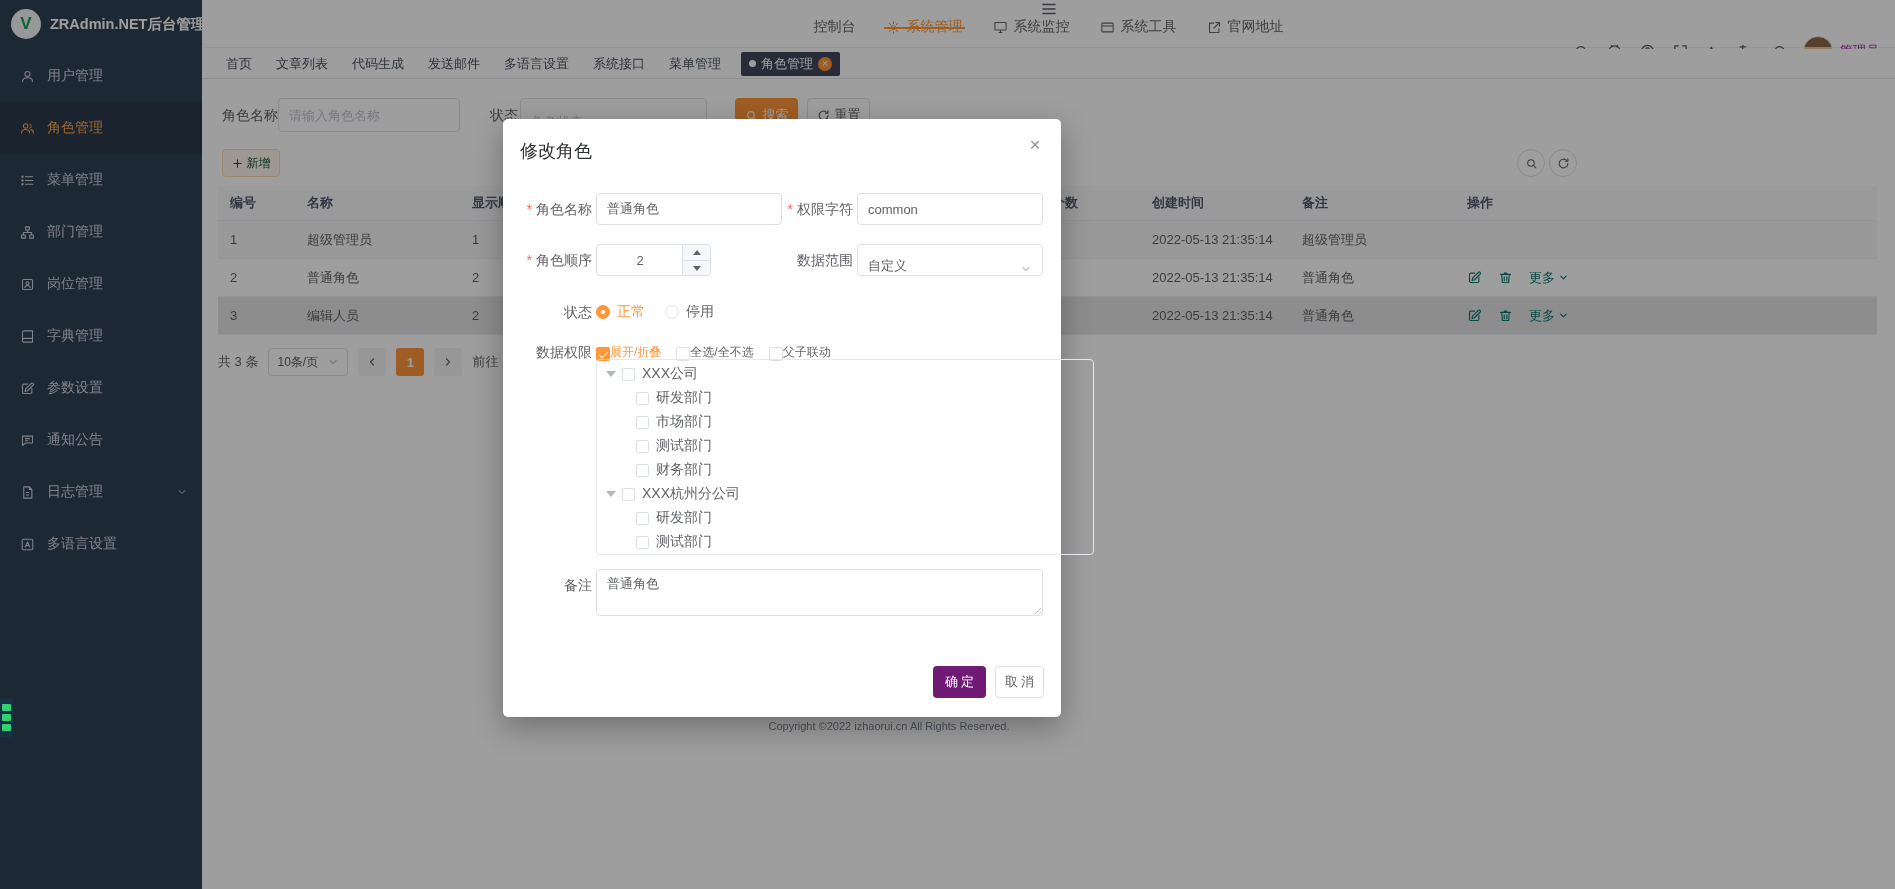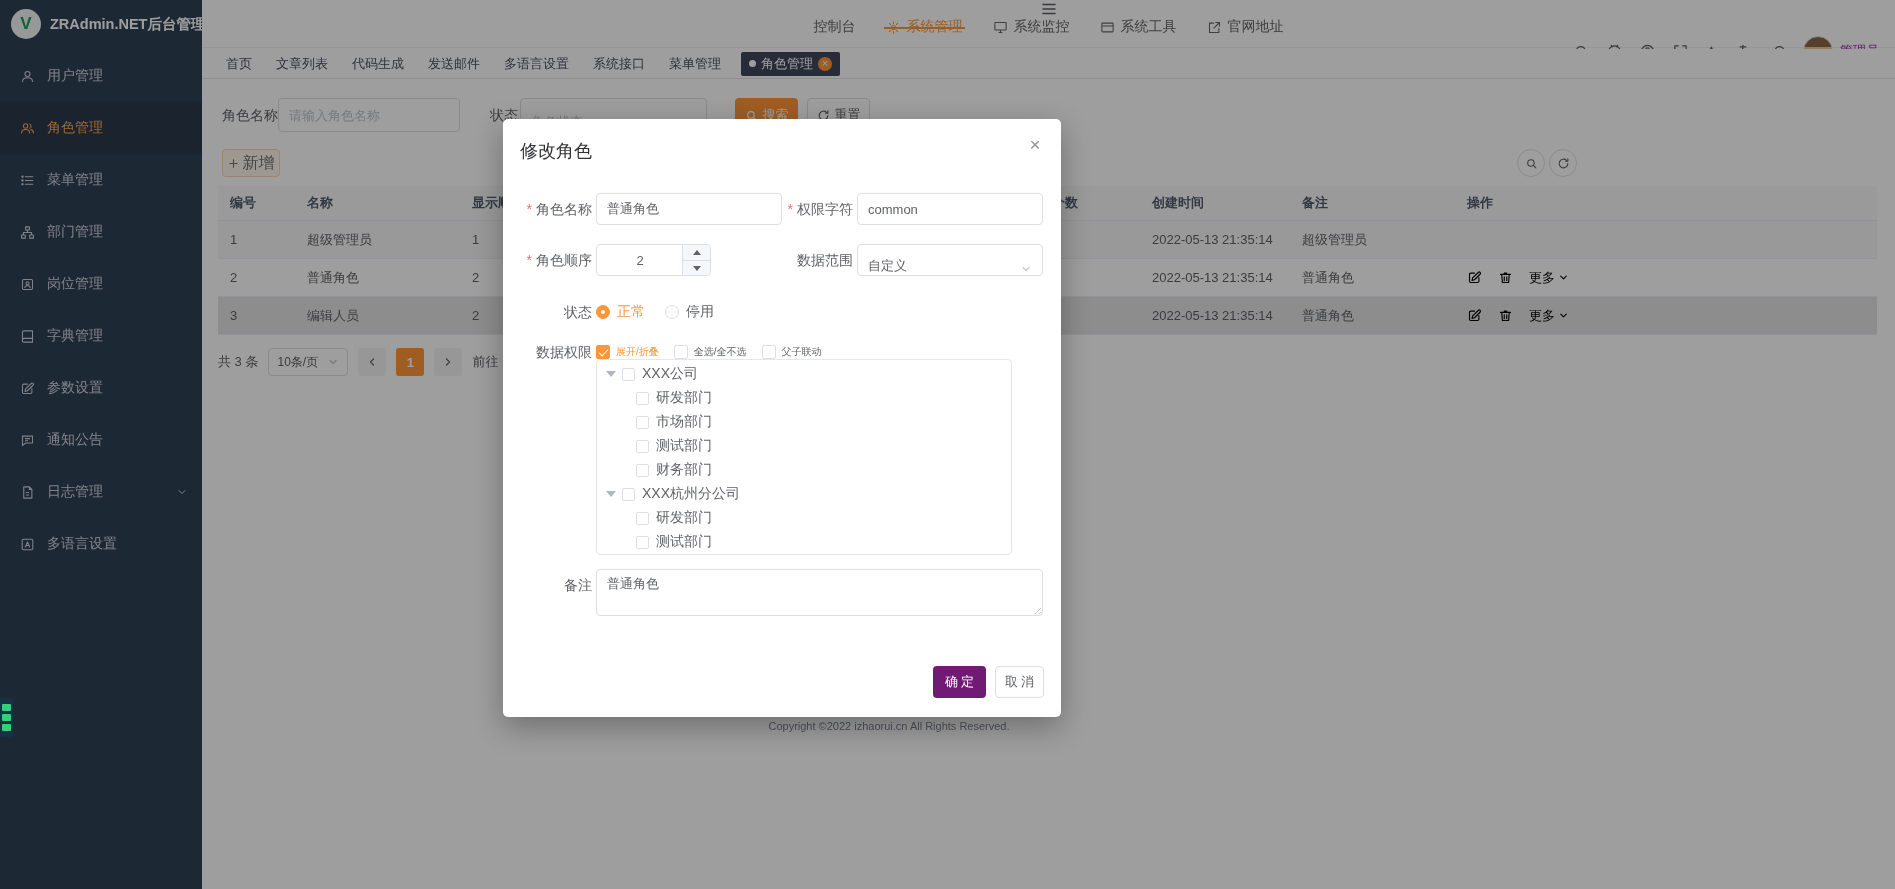--- a/index.html
+++ b/index.html
@@ -49,32 +49,32 @@
   .text-input { position:absolute; border:1px solid #dcdfe6; border-radius:4px; padding:0 10px; font-size:13px; color:#606266; font-family:inherit; outline:none; background:#fff; }
   .text-input::placeholder { color:#bfc4cc; }
   .inp-role { left:76px; top:18px; width:182px; height:34px; }
   .fake-select { position:absolute; border:1px solid #dcdfe6; border-radius:4px; background:#fff; display:flex; align-items:flex-end; justify-content:space-between; padding:0 10px; font-size:13px; cursor:pointer; }
   .sel-status { left:318px; top:18px; width:187px; height:34px; color:#bfc4cc; }
   .chev-ic svg { width:12px; height:12px; color:#c0c4cc; }
   .btn { display:flex; align-items:center; justify-content:center; gap:5px; border-radius:4px; font-size:13px; cursor:pointer; font-family:inherit; border:none; }
   .btn svg { width:13px; height:13px; }
   .btn-search { position:absolute; left:533px; top:18px; width:63px; height:34px; background:#ff9639; color:#fff; }
   .btn-reset  { position:absolute; left:605px; top:18px; width:63px; height:34px; background:#fff; border:1px solid #dcdfe6; color:#606266; }
-  .btn-add { position:absolute; left:20px; top:69px; width:58px; height:28px; background:#fdf6ec; border:1px solid #f5dab1; color:#737373; font-size:16px; display:flex; align-items:center; justify-content:center; gap:4px; border-radius:4px; cursor:pointer; }
+  .btn-add { position:absolute; left:20px; top:69px; width:58px; height:28px; background:#fdf6ec; border:1px solid #f5dab1; color:#14532d; font-size:12px; display:flex; align-items:center; justify-content:center; gap:4px; border-radius:4px; cursor:pointer; }
   .tool-circle { position:absolute; top:69px; width:28px; height:28px; border:1px solid #dcdfe6; border-radius:50%; display:flex; align-items:center; justify-content:center; color:#606266; cursor:pointer; background:#fff; }
   .tool-circle svg { width:13px; height:13px; }
   .tc-search { left:1315px; } .tc-refresh { left:1347px; }
 
   
   .role-table { position:absolute; left:16px; top:106px; width:1659px; border-collapse:collapse; font-size:13px; table-layout:fixed; }
   .role-table th { background:#f8f8f9; color:#515a6e; font-weight:bold; text-align:left; padding:8px 12px; border-bottom:1px solid #ebeef5; white-space:nowrap; overflow:hidden; }
   .role-table td { padding:0 12px; height:38px; border-bottom:1px solid #ebeef5; color:#606266; white-space:nowrap; overflow:hidden; }
   tr.striped td { background:#f7f7f8; }
   tr.current td { background:#e4e4e6; }
-  .actions { display:flex; align-items:center; gap:16px; color:#000000; font-size:13px; }
+  .actions { display:flex; align-items:center; gap:16px; color:#0f766e; font-size:13px; }
   .act { display:flex; align-items:center; gap:3px; cursor:pointer; }
   .act svg { width:15px; height:15px; }
   .act .mchev svg { width:11px; height:11px; }
 
   
   .pagination { position:absolute; left:16px; top:268px; display:flex; align-items:center; gap:10px; font-size:13px; color:#606266; }
   .page-size { width:80px; height:28px; border:1px solid #dcdfe6; border-radius:4px; display:flex; align-items:center; justify-content:space-between; padding:0 8px; font-size:12px; cursor:pointer; background:#fff; }
   .pg-btn { width:28px; height:28px; background:#f4f4f5; border-radius:3px; display:flex; align-items:center; justify-content:center; color:#606266; cursor:pointer; }
   .pg-btn svg { width:12px; height:12px; }
   .pg-current { background:#ff9639; color:#fff; font-weight:bold; font-size:13px; }
@@ -107,26 +107,26 @@
   .tri-up { width:0; height:0; border-left:4px solid transparent; border-right:4px solid transparent; border-bottom:5px solid #606266; }
   .tri-down { width:0; height:0; border-left:4px solid transparent; border-right:4px solid transparent; border-top:5px solid #606266; }
   .sel-scope { left:354px; top:125px; width:186px; height:32px; color:#606266; }
   .radio-group { position:absolute; left:93px; top:177px; height:32px; display:flex; align-items:center; gap:20px; }
   .radio { display:flex; align-items:center; gap:7px; cursor:pointer; color:#606266; }
   .radio-dot { width:14px; height:14px; border-radius:50%; border:1px solid #dcdfe6; background:#fff; position:relative; flex:none; }
   .radio.checked .radio-dot { border-color:#ff9639; background:#ff9639; }
   .radio.checked .radio-dot::after { content:""; position:absolute; left:4px; top:4px; width:4px; height:4px; background:#fff; border-radius:50%; }
   .radio.checked .rlabel { color:#ff9639; }
   .check-group { position:absolute; left:93px; top:217px; height:32px; display:flex; align-items:center; gap:15px; }
-  .checkbox { display:flex; align-items:flex-end; gap:6px; cursor:pointer; color:#606266; font-size:10px; }
+  .checkbox { display:flex; align-items:flex-end; gap:0; cursor:pointer; color:#606266; font-size:12px; }
   .cb-box { width:14px; height:14px; border:1px solid #dcdfe6; border-radius:2px; background:#fff; position:relative; flex:none; }
   .checkbox.checked .cb-box { background:#ff9639; border-color:#ff9639; }
   .checkbox.checked .cb-box::after { content:""; position:absolute; left:4px; top:1px; width:4px; height:8px; border:solid #fff; border-width:0 1.5px 1.5px 0; transform:rotate(45deg); }
   .checkbox.checked .cblabel { color:#ff9639; }
-  .tree-box { position:absolute; left:93px; top:240px; width:416px; height:196px; border:1px solid #e4e7ed; border-radius:4px; padding:2px 0; overflow:hidden; }
+  .tree-box { position:absolute; left:93px; top:240px; width:498px; height:196px; border:1px solid #e4e7ed; border-radius:4px; padding:2px 0; overflow:hidden; }
   .tree-row { height:24px; display:flex; align-items:center; font-size:14px; color:#606266; cursor:pointer; }
   .caret-down { width:0; height:0; border-left:5px solid transparent; border-right:5px solid transparent; border-top:6px solid #b2b6bd; margin:0 6px 0 9px; flex:none; }
   .tree-row.lvl1 { padding-left:39px; }
   .tree-cb { width:13px; height:13px; border:1px solid #dcdfe6; border-radius:2px; background:#fff; margin-right:7px; flex:none; }
   .ta-wrap { position:absolute; left:93px; top:450px; width:447px; height:47px; }
   .ta-wrap textarea { width:100%; height:100%; border:1px solid #dcdfe6; border-radius:4px; padding:5px 10px; font-size:13px; color:#606266; font-family:inherit; resize:none; outline:none; }
   .ta-grip { position:absolute; right:2px; bottom:2px; width:9px; height:9px; background:repeating-linear-gradient(135deg, transparent 0 2px, #c0c4cc 2px 3px); clip-path:polygon(100% 0,100% 100%,0 100%); }
   .btn-confirm { position:absolute; left:430px; top:547px; width:53px; height:32px; background:#701a75; color:#fff; letter-spacing:3px; padding-left:3px; }
   .btn-cancel  { position:absolute; left:492px; top:547px; width:49px; height:32px; background:#fff; border:1px solid #dcdfe6; color:#606266; letter-spacing:3px; padding-left:3px; }
 

